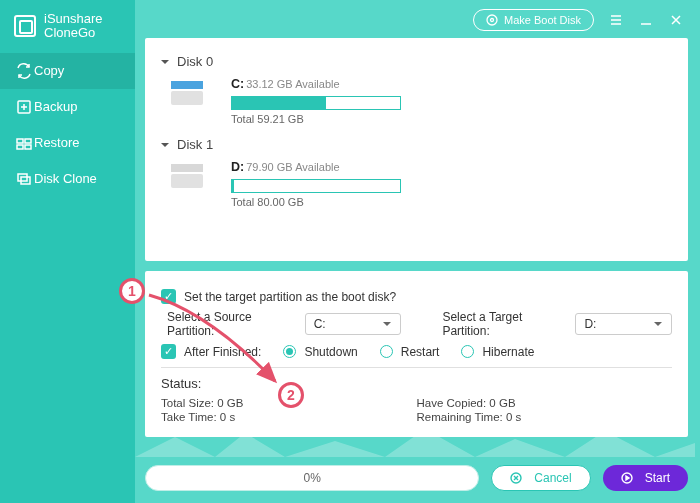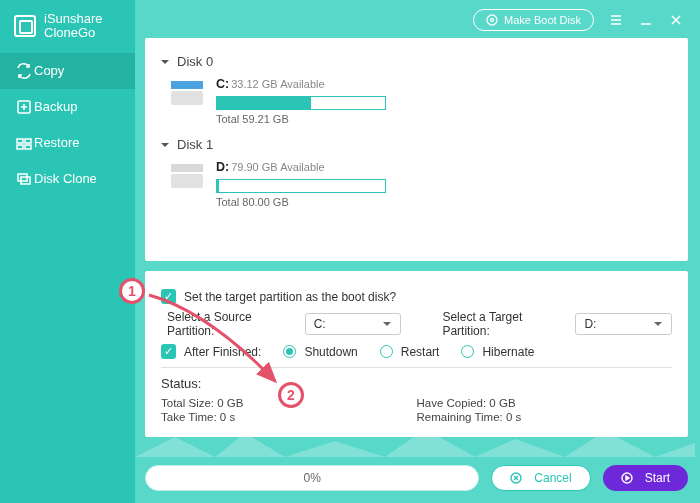--- a/index.html
+++ b/index.html
@@ -12,21 +12,21 @@
 .nav-item { display: flex; align-items: center; gap: 2px; padding: 10px 16px; color: #fff; font-size: 13px; cursor: pointer; }
 .nav-item.active { background: #24b3a3; }
 .nav-icon svg { display: block; }
 .titlebar { position: absolute; right: 0; top: 0; left: 135px; height: 40px; display: flex; justify-content: flex-end; align-items: center; gap: 14px; padding: 4px 16px; }
 .boot-btn { border: 1.5px solid #fff; border-radius: 14px; color: #fff; font-size: 11px; padding: 4px 12px; display: flex; align-items: center; gap: 6px; cursor: pointer; background: transparent; }
 .win-ctrl { color: #fff; width: 16px; display: flex; justify-content: center; cursor: pointer; }
 .main { position: absolute; left: 145px; top: 38px; right: 12px; bottom: 66px; display: flex; flex-direction: column; gap: 10px; }
 .panel { background: #fff; border-radius: 2px; padding: 12px 14px; }
 .disks-panel { flex: 1; overflow: auto; }
 .disk-header { display: flex; align-items: center; gap: 6px; font-size: 13px; color: #444; margin: 4px 0 8px 0; }
-.disk-row { display: flex; align-items: flex-start; gap: 13px; margin-left: 12px; margin-bottom: 12px; }
+.disk-row { display: flex; align-items: flex-start; gap: 28px; margin-left: 12px; margin-bottom: 12px; }
 .disk-icon { width: 32px; height: 26px; position: relative; margin-top: 4px; }
 .disk-icon .top { position: absolute; left: 0; right: 0; top: 0; height: 8px; background: #4aa3df; }
 .disk-icon.win .top { background: #4aa3df; }
 .disk-icon.win::before { content: ""; position: absolute; left: 5px; top: 1px; width: 6px; height: 6px; background: #fff; }
 .disk-icon .body { position: absolute; left: 0; right: 0; top: 10px; height: 14px; background: #e1e1e1; border-radius: 2px; }
 .disk-info { flex: 1; }
 .disk-title { font-size: 12.5px; color: #222; }
 .disk-avail { color: #888; font-size: 11px; margin-left: 2px; }
 .usage-bar { width: 170px; height: 14px; border: 1px solid #2ac5b4; margin: 5px 0 3px 0; position: relative; }
 .usage-fill { height: 100%; background: #2ac5b4; }

